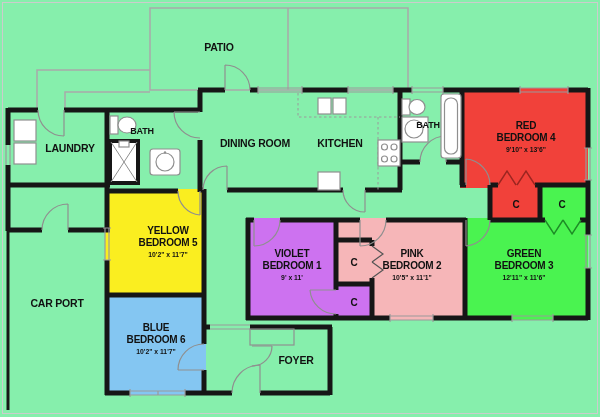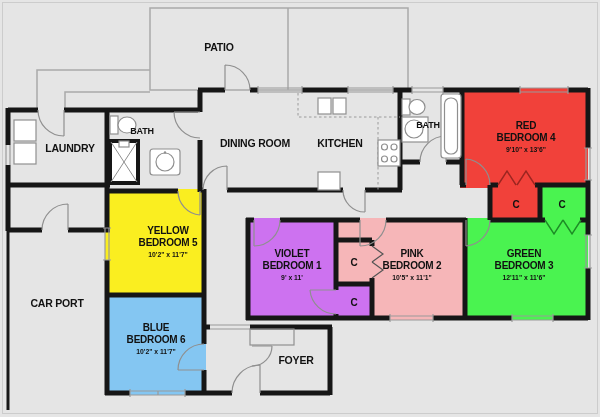--- a/index.html
+++ b/index.html
@@ -1,16 +1,16 @@
 <!DOCTYPE html>
 <html><head>
 <meta charset="utf-8">
 <style>
   html,body{margin:0;padding:0;background:#fff;}
-  .stage{position:relative;width:600px;height:417px;background:#e5e5e5;overflow:hidden;
+  .stage{position:relative;width:600px;height:417px;background:#86efac;overflow:hidden;
          font-family:"Liberation Sans",sans-serif;}
   svg{position:absolute;left:0;top:0;}
   text{font-family:"Liberation Sans",sans-serif;font-weight:700;fill:#111;
        letter-spacing:-0.2px;}
   .room-label{font-size:10.5px;}
   .room-name{font-size:10px;}
   .room-dims{font-size:6.8px;letter-spacing:0;}
   .closet-c{font-size:10px;}
   .wall{stroke:#161616;stroke-width:5;fill:none;}
   .wall3{stroke:#161616;stroke-width:3;fill:none;}

